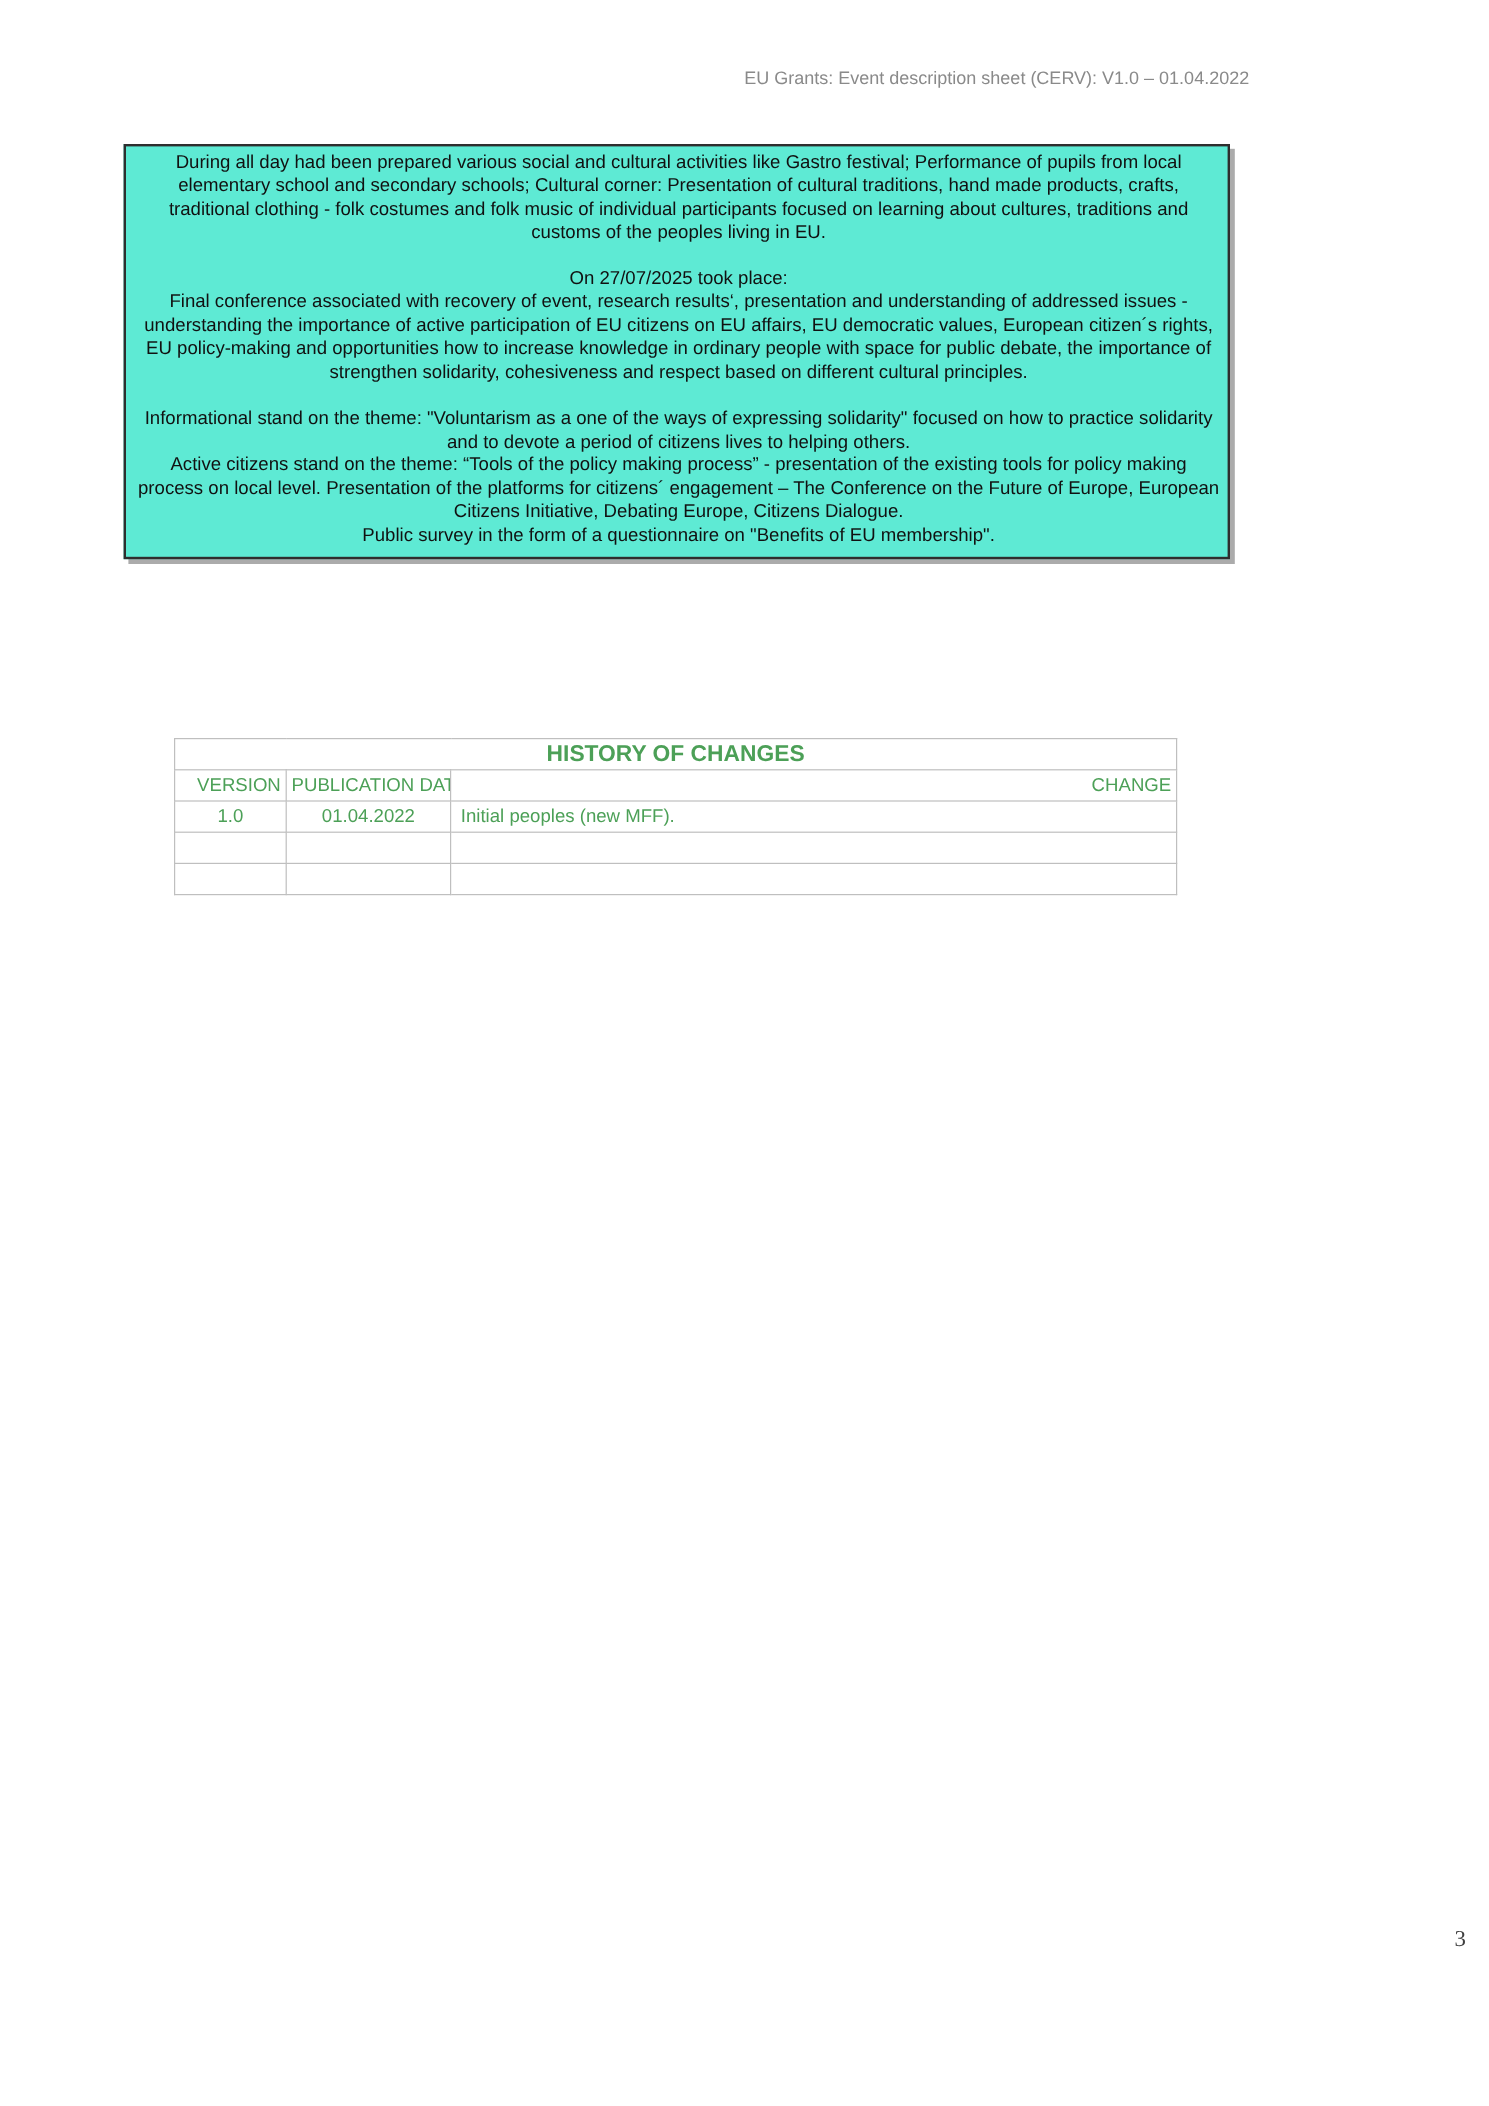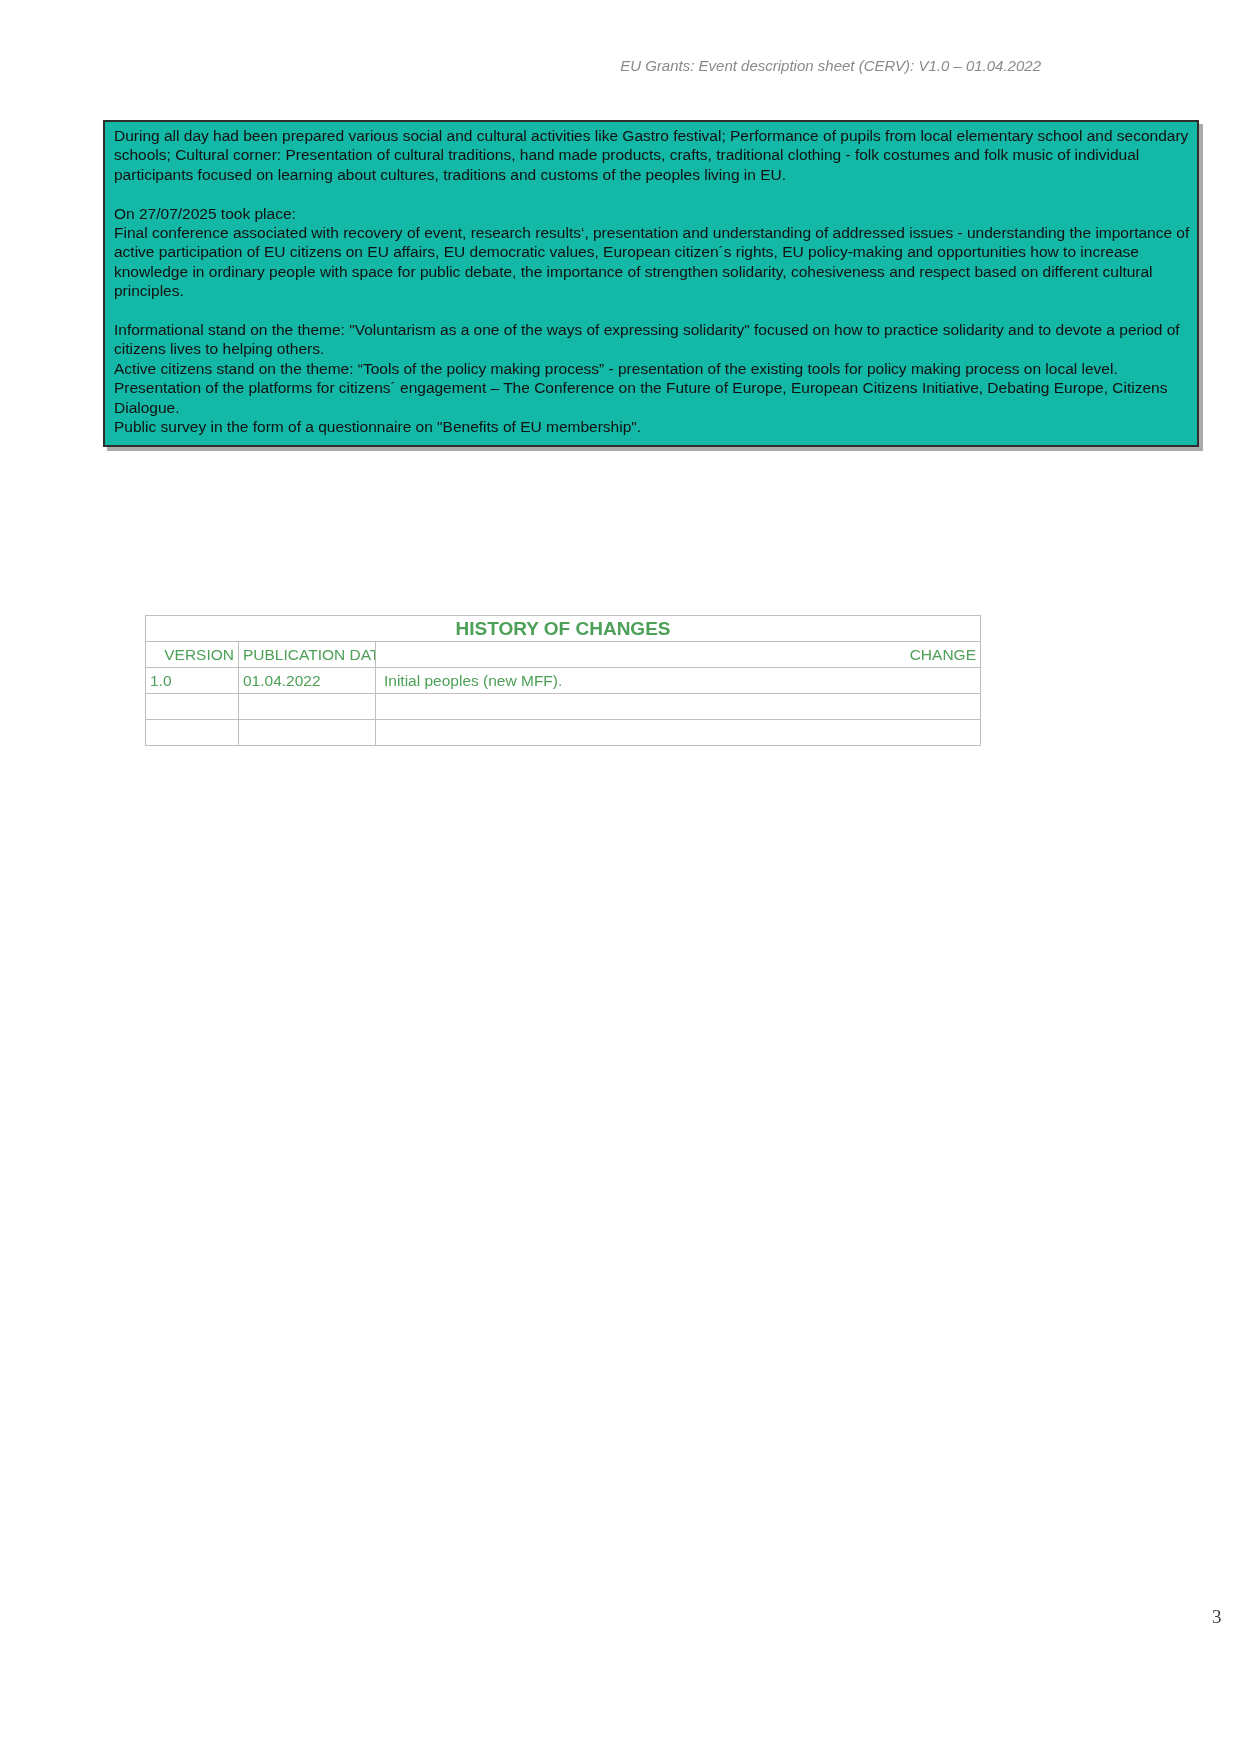--- a/index.html
+++ b/index.html
@@ -20,34 +20,34 @@
     color:var(--ink);
     overflow:hidden;
   }
   .doc-header{
     position:absolute;
     top:57px;
     right:200px;
     font-size:15px;
     color:var(--header-gray);
     white-space:nowrap;
-    font-style:italic;
   }
   .textbox{
     position:absolute;
     left:103px;
     top:120px;
-    width:1096px;
+    width:922px;
     box-sizing:border-box;
     border:2px solid var(--box-border);
     box-shadow:4px 4px 0 var(--box-shadow);
     padding:4px 6px 8px 9px;
     font-size:15.5px;
     line-height:19.4px;
-    background:#14b8a6;
+    background:#5eead4;
+    text-align:center;
   }
   .para{margin:0;}
   .para .b{font-weight:normal;}
   .history-table{
     position:absolute;
     left:145px;
     top:615px;
     width:836px;
     border-collapse:collapse;
     table-layout:fixed;
@@ -65,21 +65,21 @@
   .history-table .title{
     font-weight:bold;
     text-align:center;
     font-size:19px;
   }
   .history-table .hdr{
     font-weight:normal;
     text-align:right;
   }
   .history-table td.col0,
-  .history-table td.col1{}
+  .history-table td.col1{text-align:center;}
   .history-table td.col2{text-align:left;padding-left:8px;}
   .col-version{width:93px;}
   .col-date{width:137px;}
   .page-number{
     position:absolute;
     left:1212px;
     top:1606px;
     font-family:"Liberation Serif", serif;
     font-size:19px;
     color:#3F3F3F;

